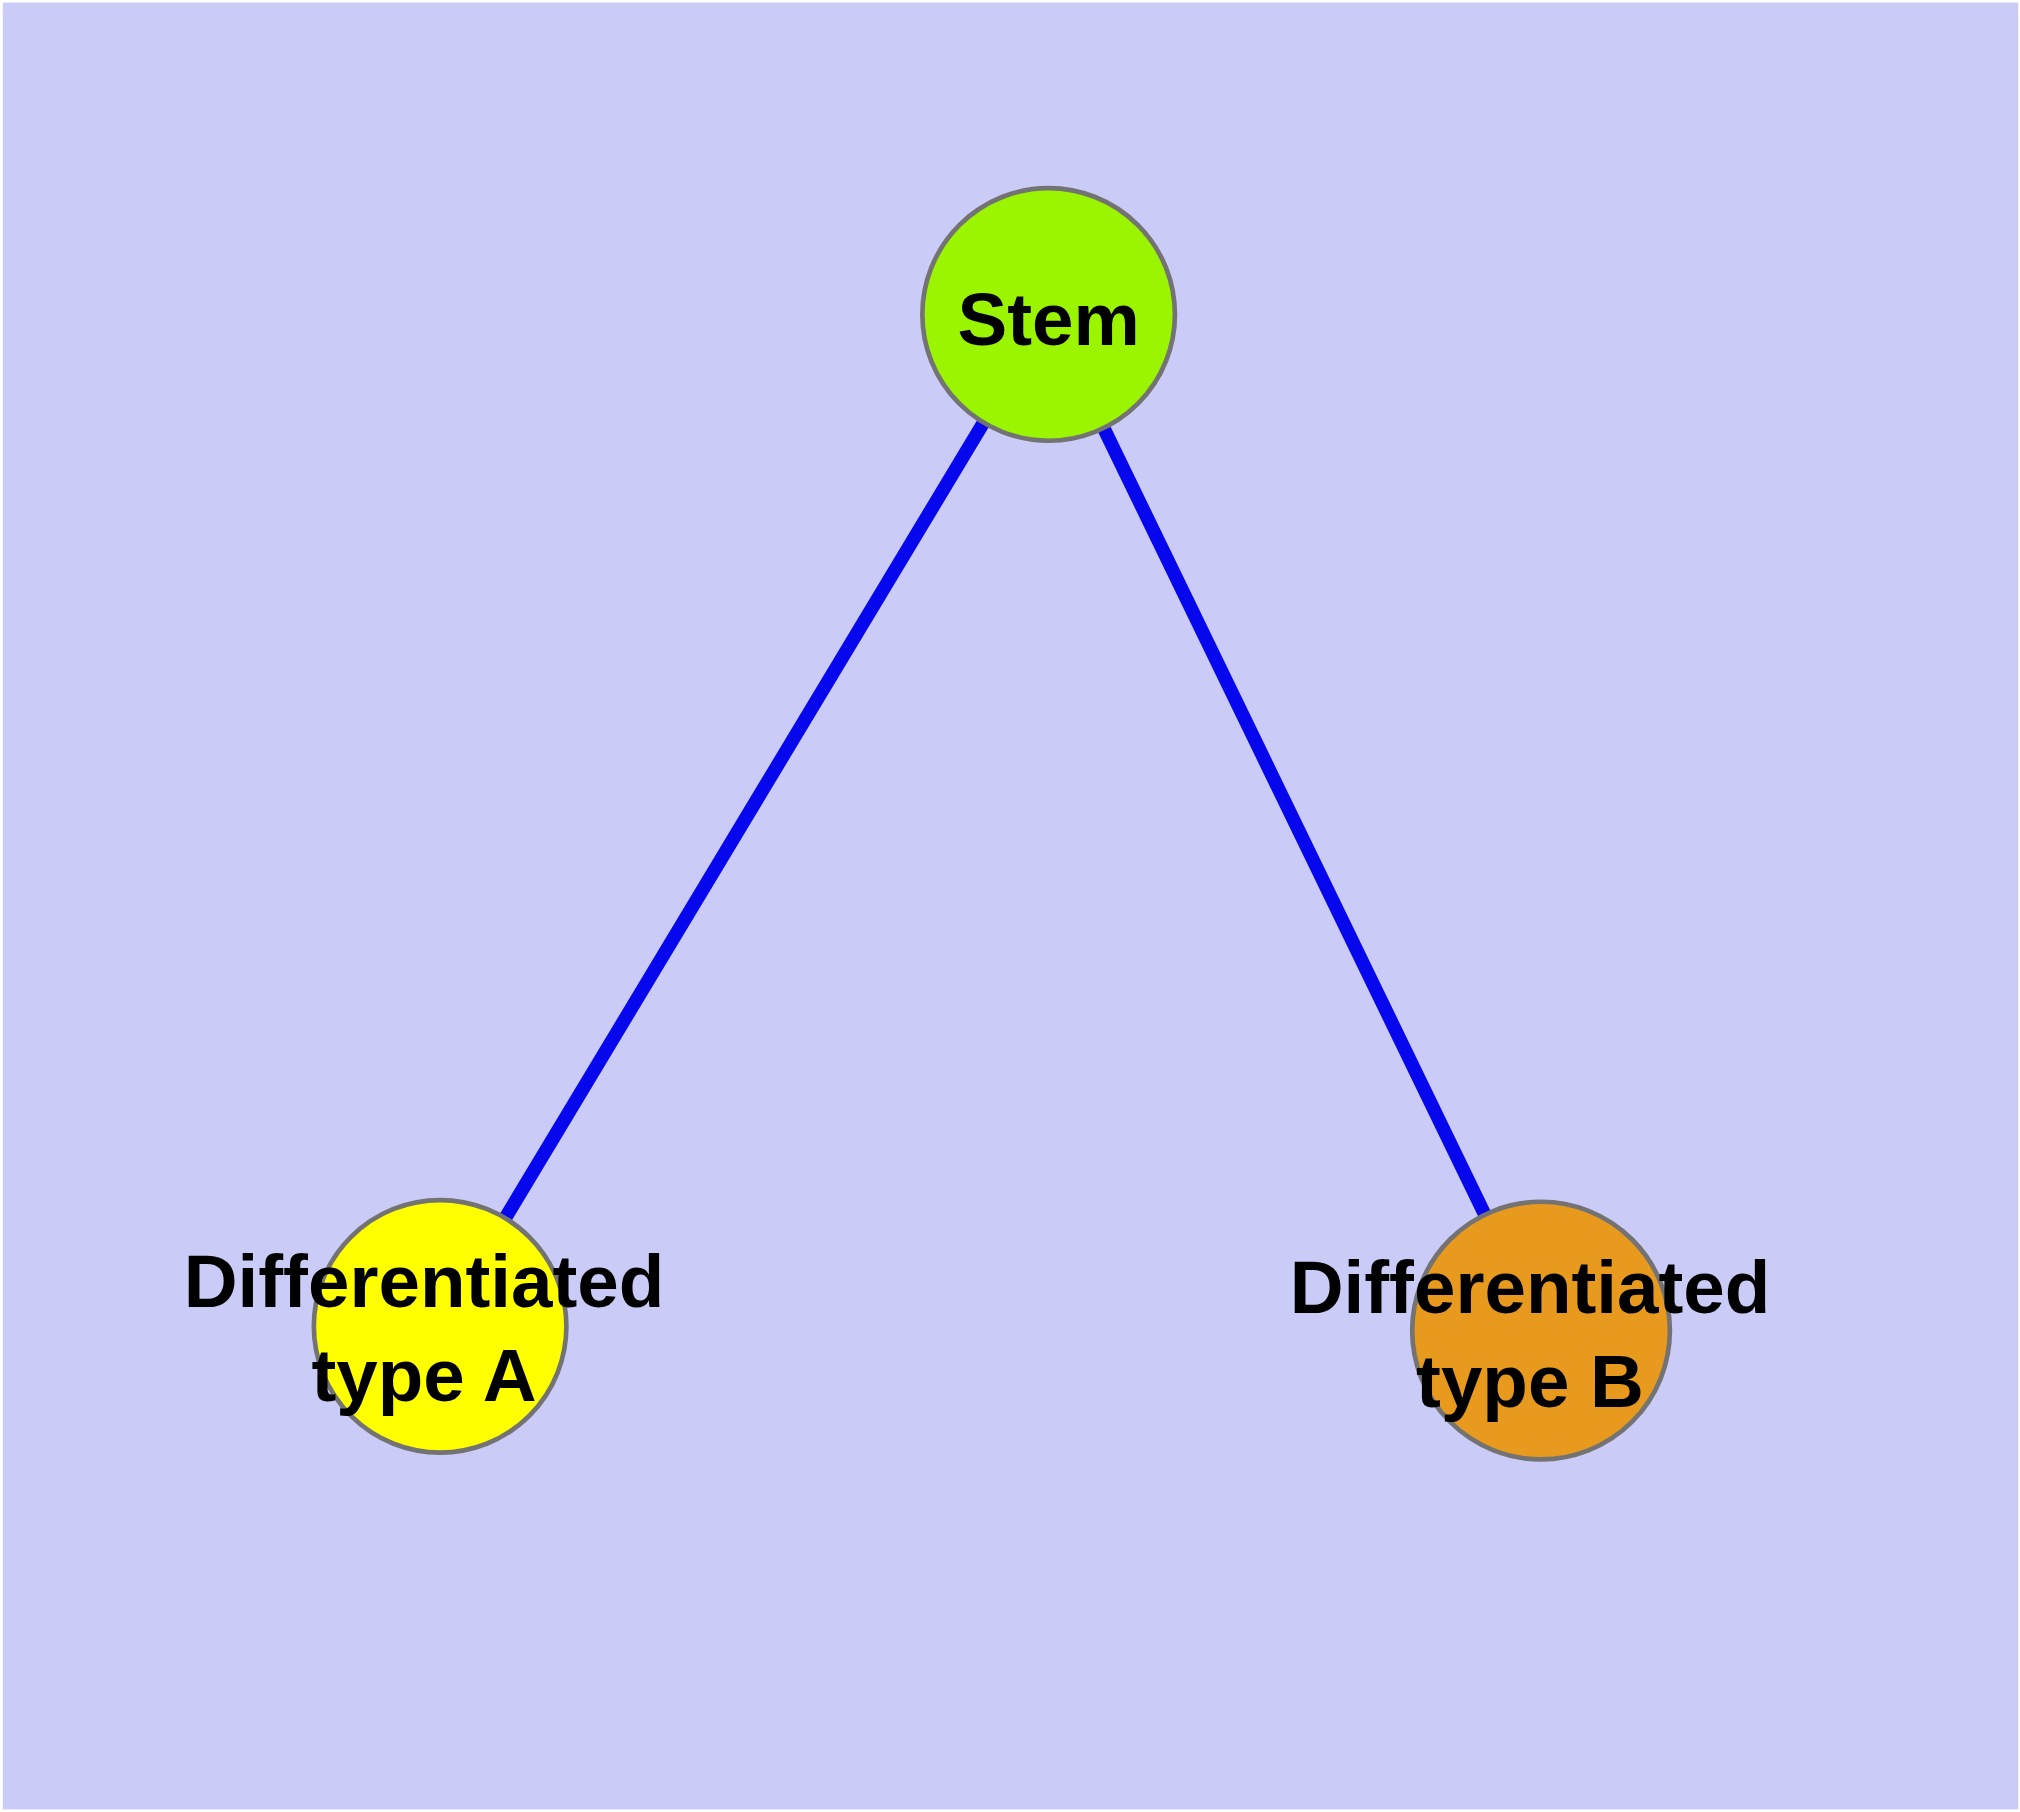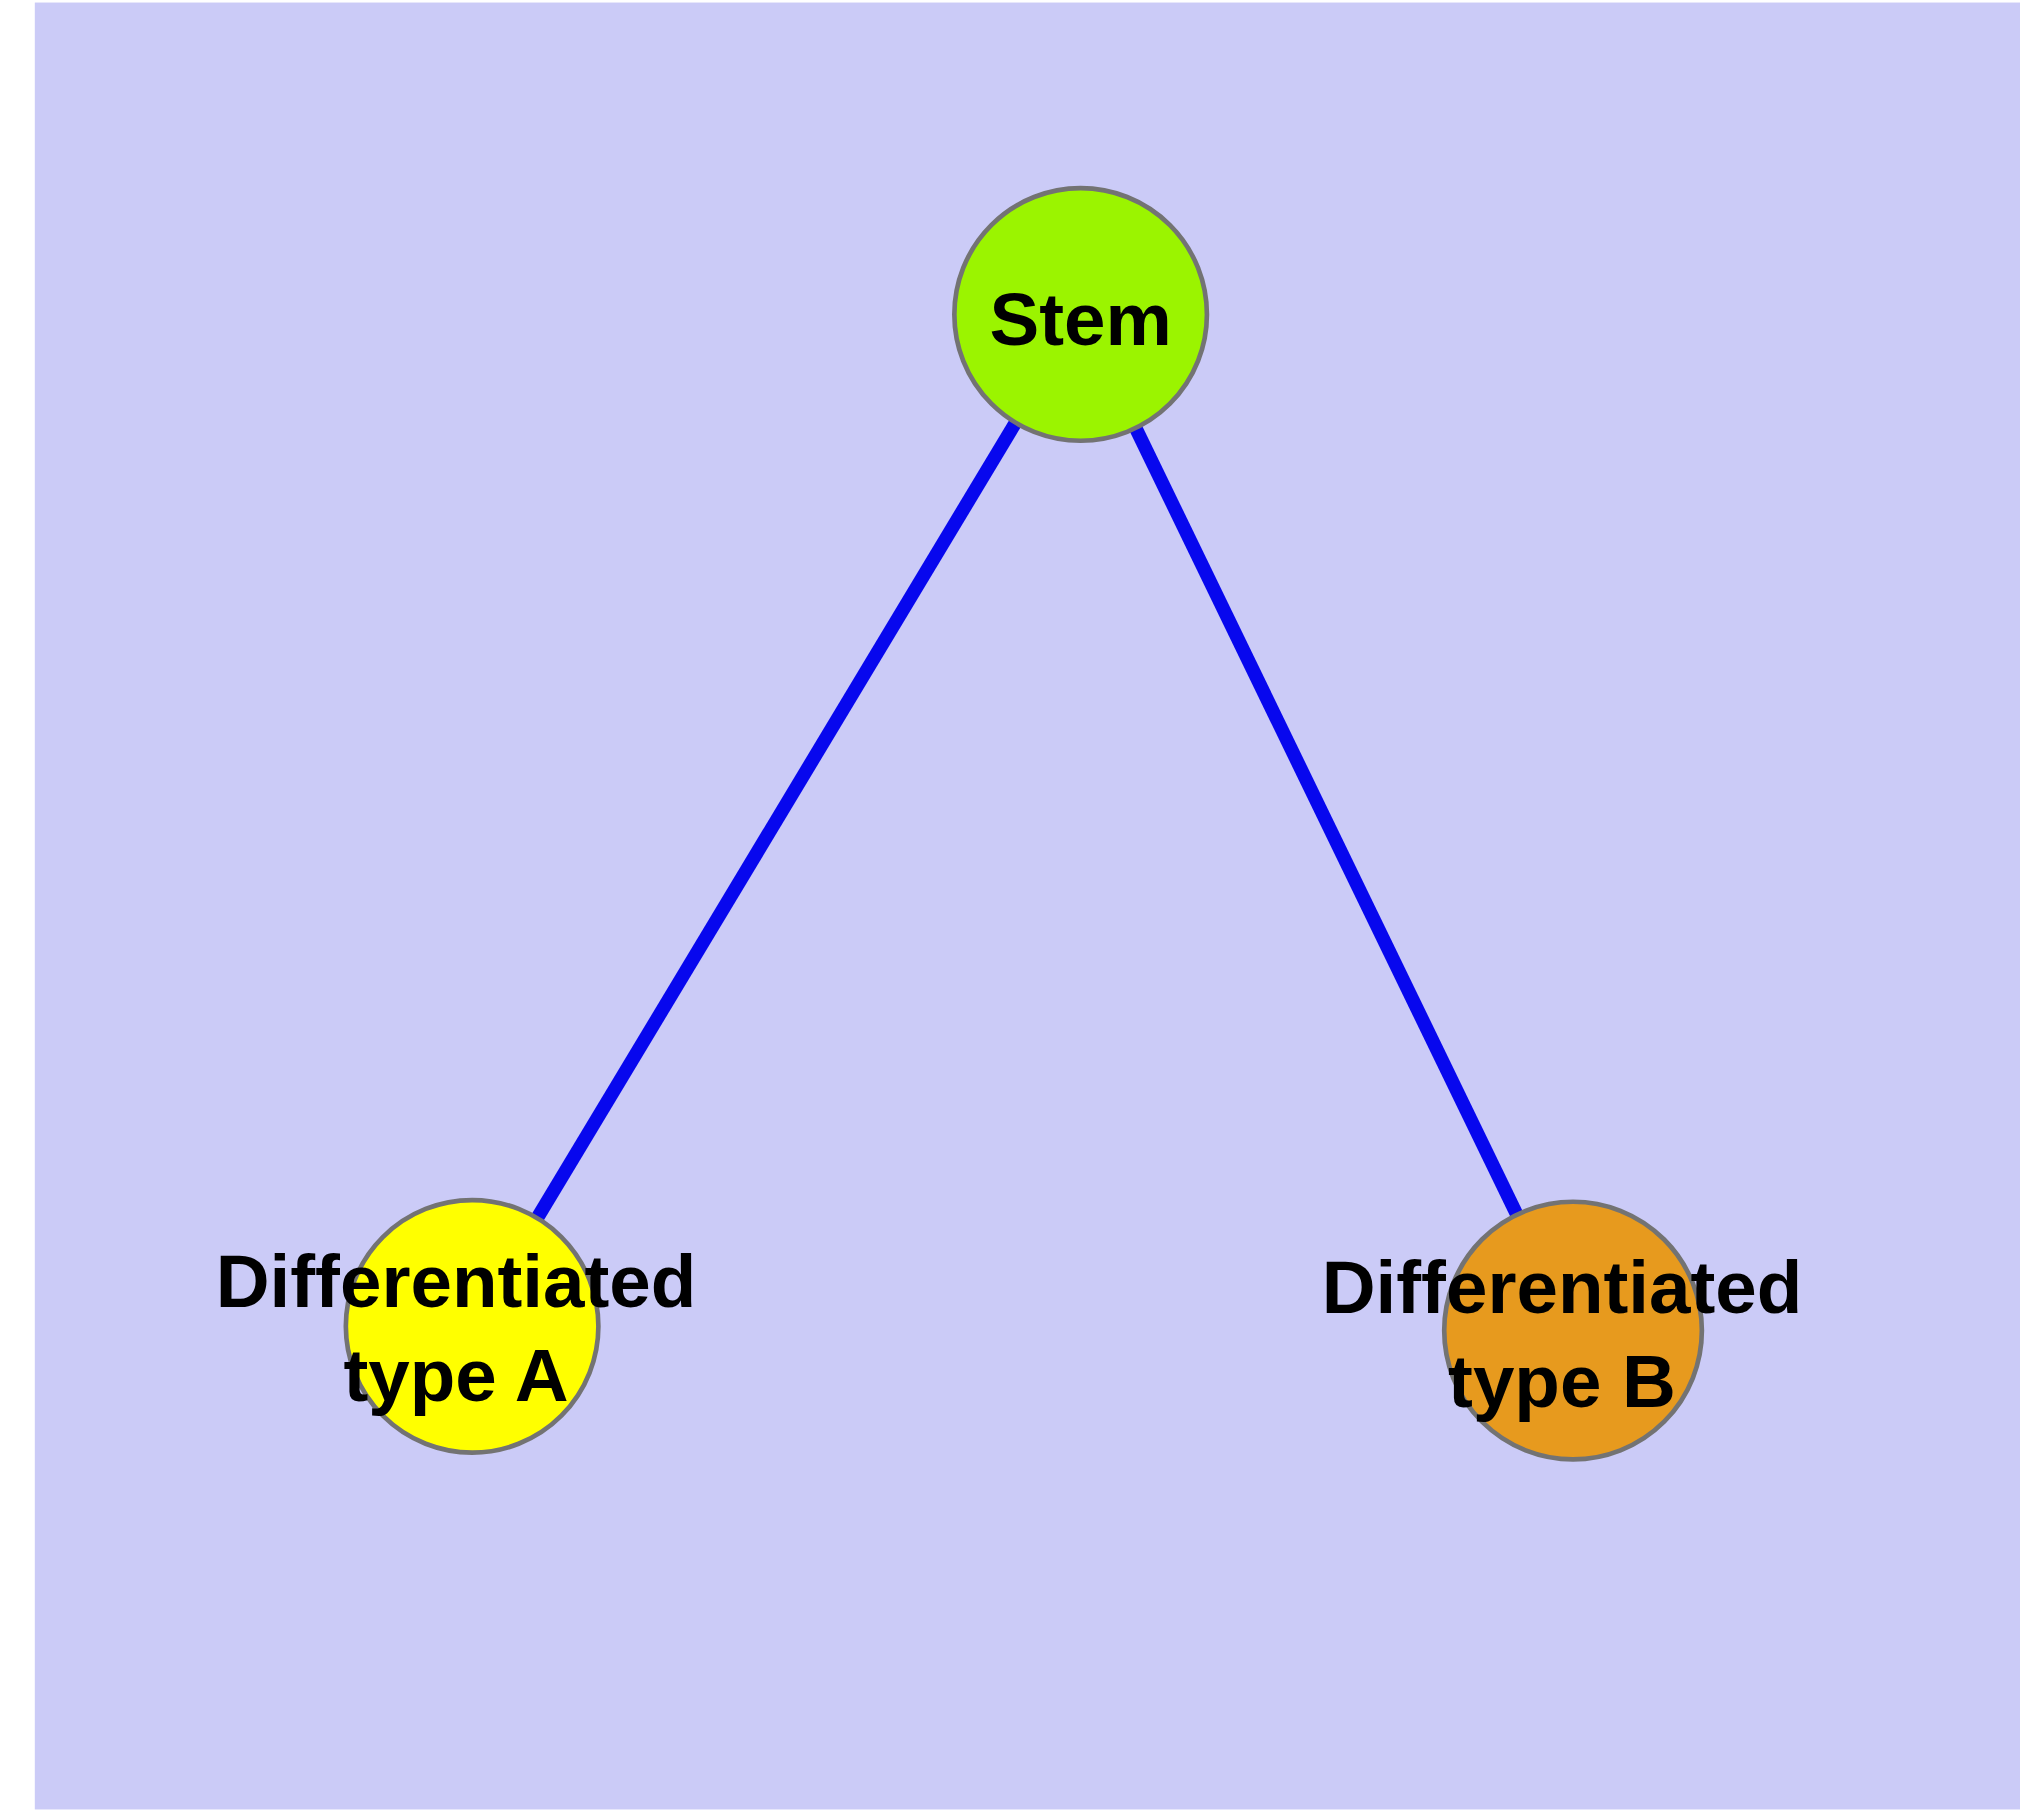--- a/index.html
+++ b/index.html
@@ -14,21 +14,20 @@
     width: 2021px;
     height: 1812px;
     background: var(--frame);
     overflow: hidden;
     font-family: "Liberation Sans", sans-serif;
   }
   .canvas {
     position: relative;
     width: 2021px;
     height: 1812px;
-    padding-left: 32px;
   }
   svg { display: block; }
   .plot-bg { fill: var(--bg); }
   .edge {
     stroke-width: 16;
     stroke-linecap: butt;
   }
   .node-circle {
     stroke: var(--node-border);
     stroke-width: 5.5;

